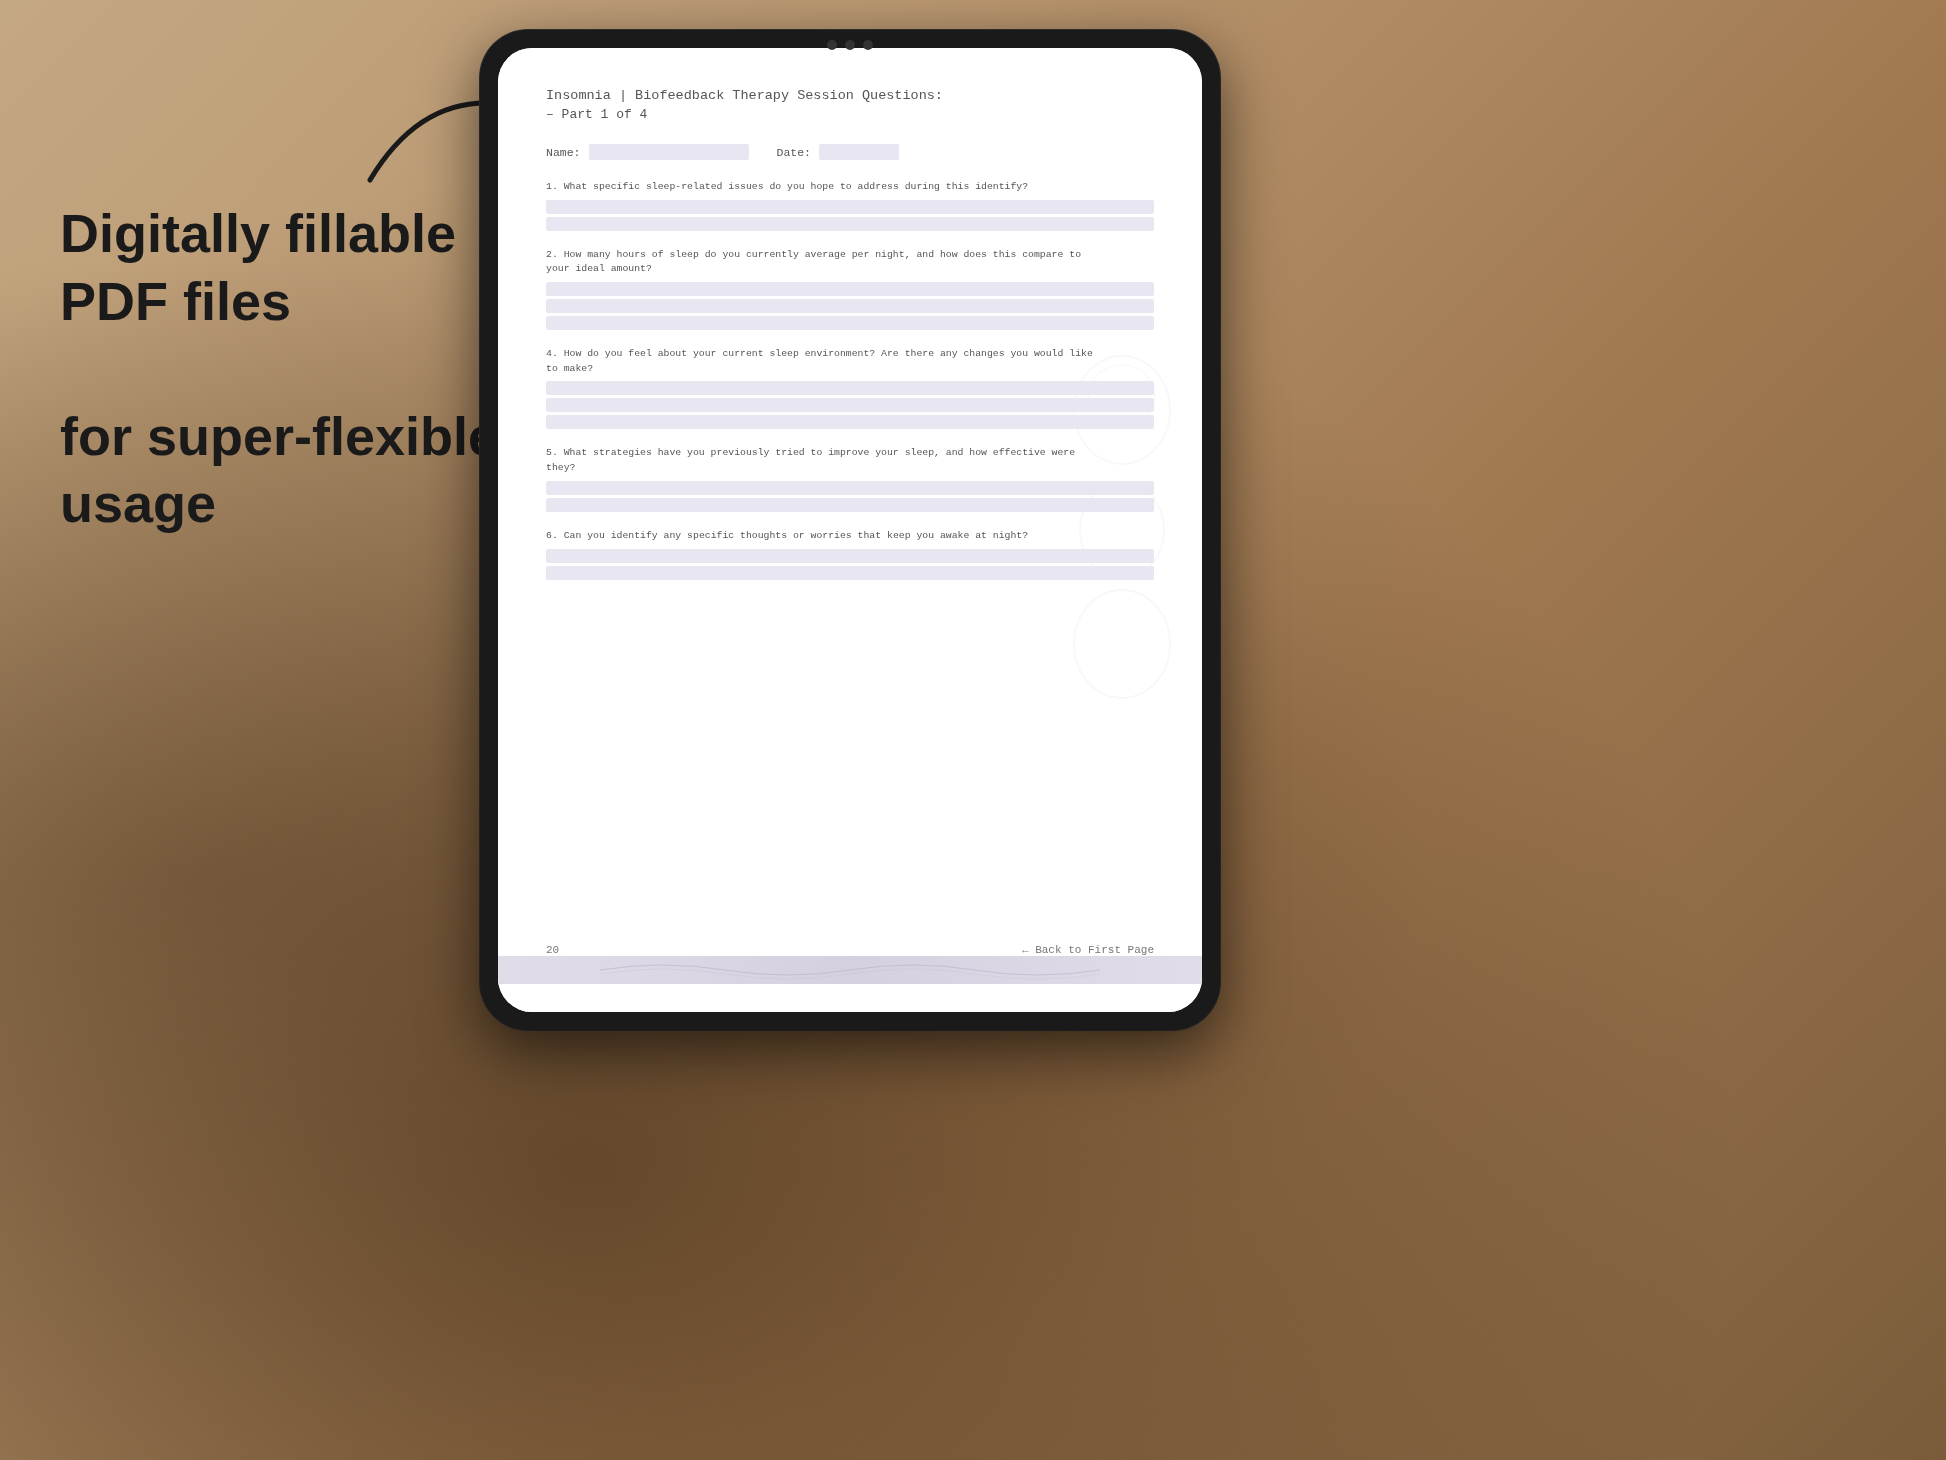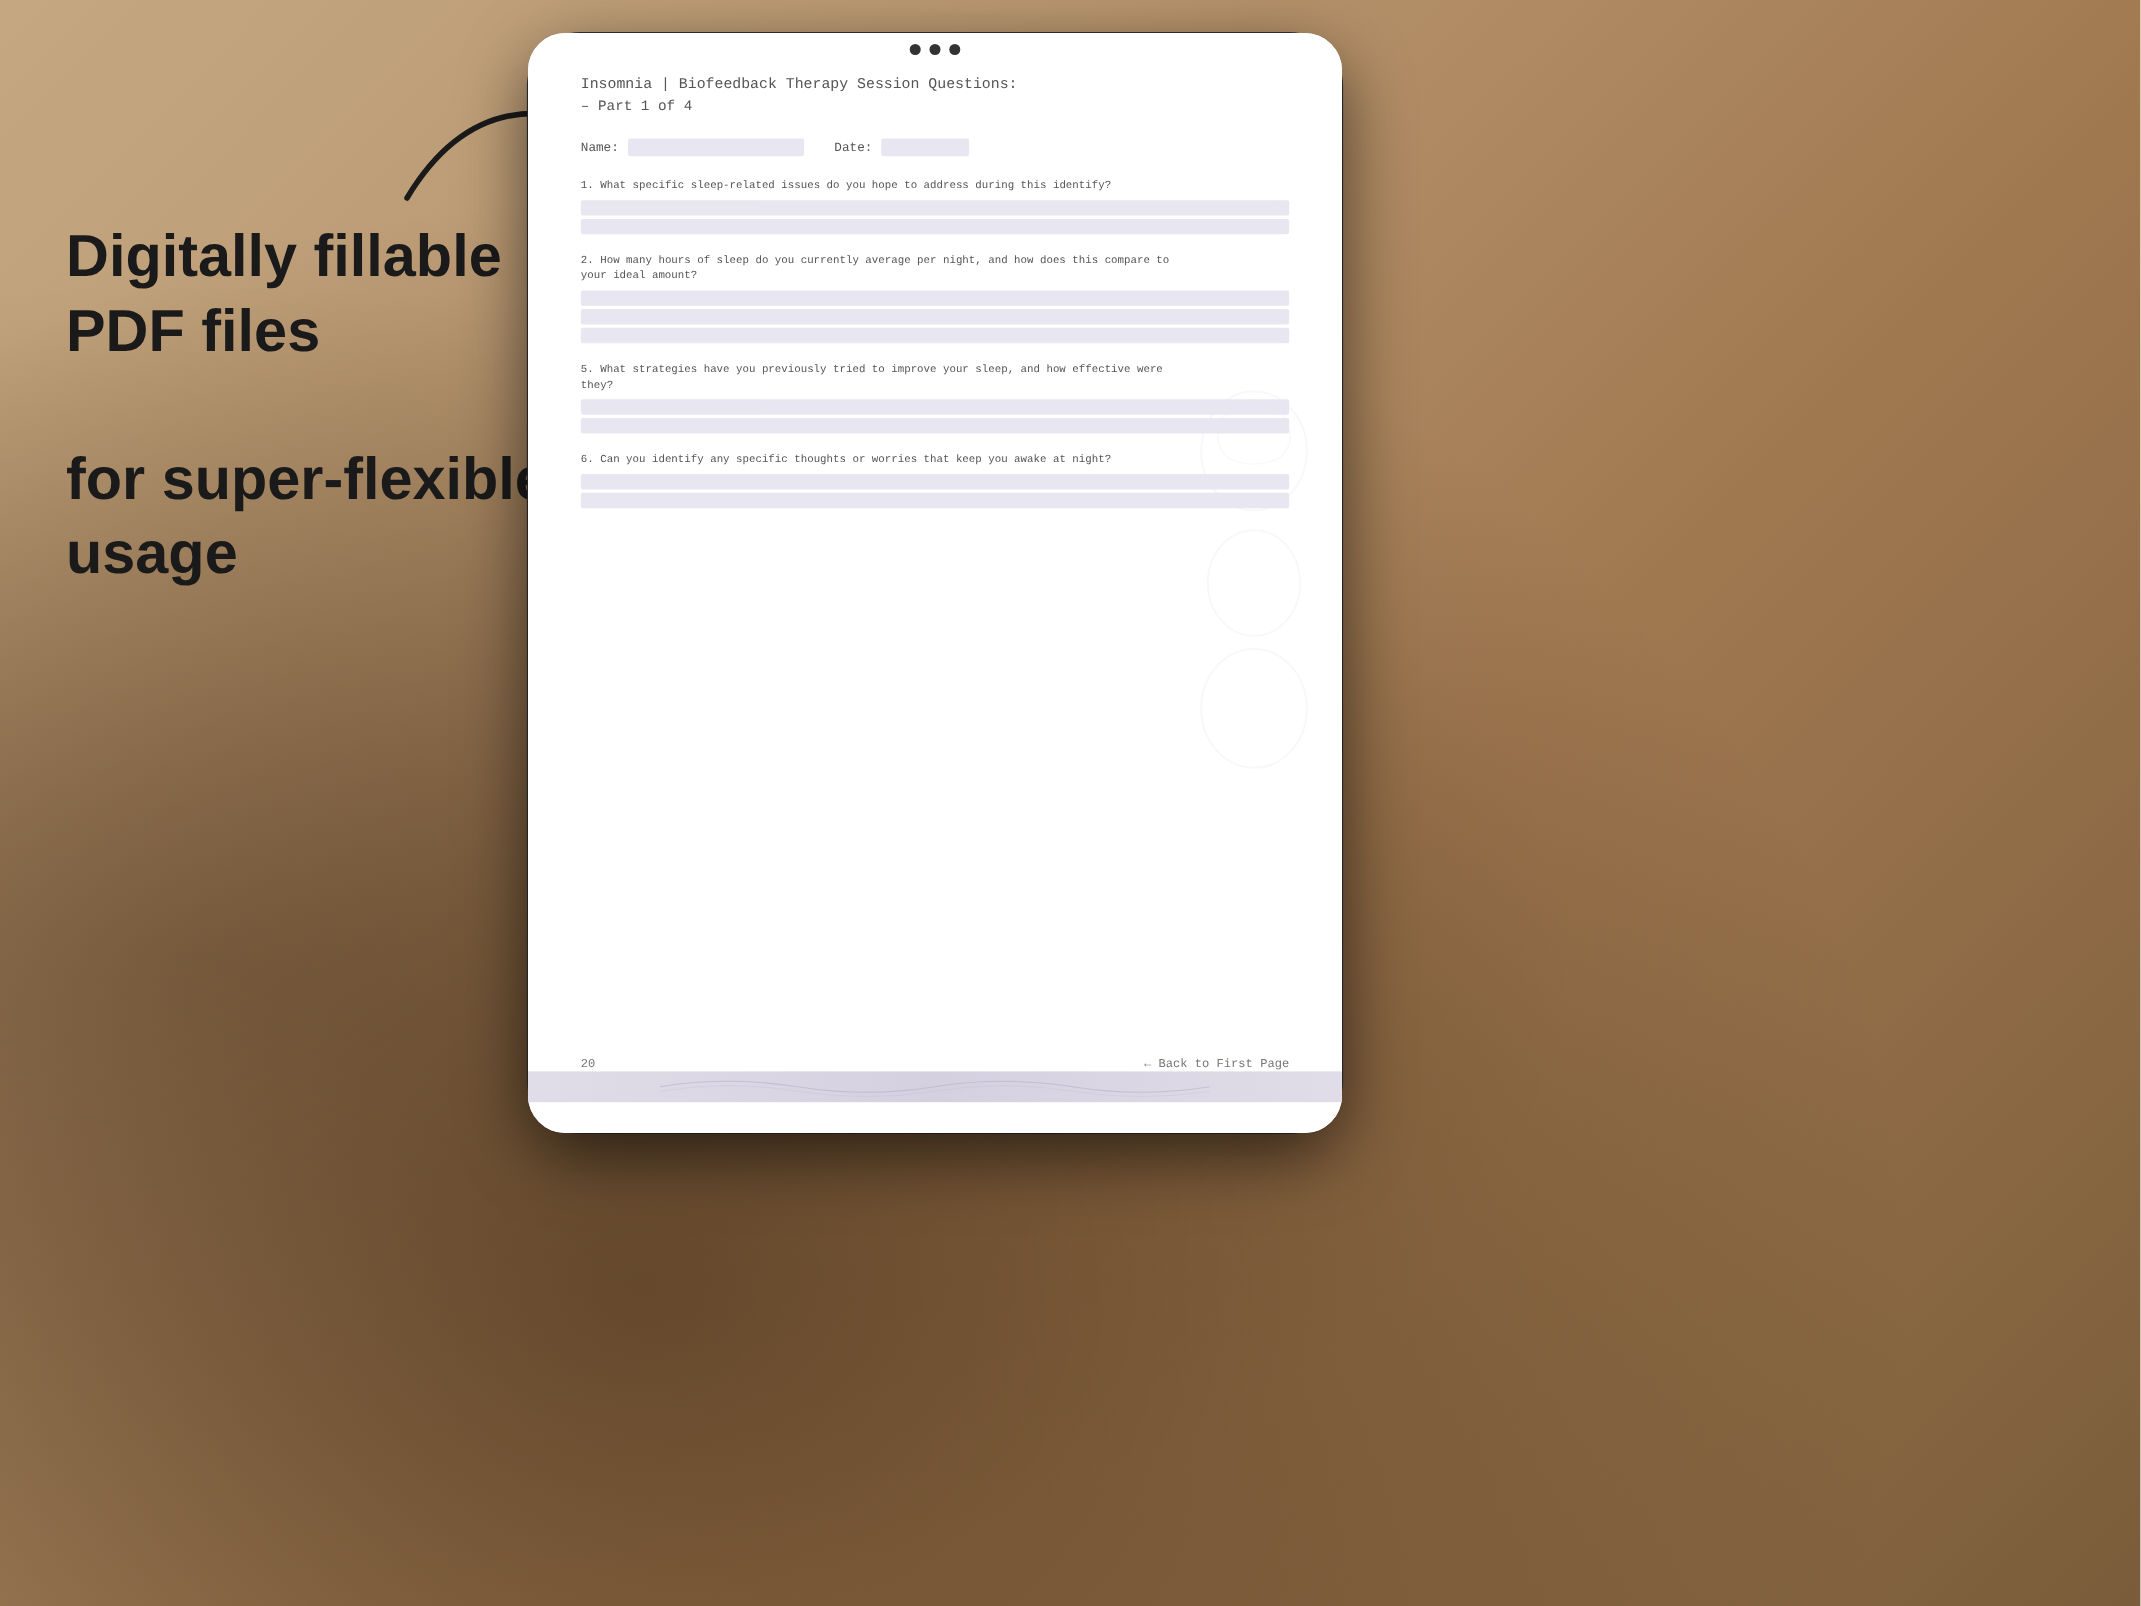--- a/index.html
+++ b/index.html
@@ -59,21 +59,21 @@
       width: 740px;
       height: 1000px;
       z-index: 15;
     }
 
     .tablet-outer {
       width: 100%;
       height: 100%;
       background: #1a1a1a;
       border-radius: 48px;
-      padding: 0;
+      padding: 18px;
       box-shadow: 0 20px 60px rgba(0,0,0,0.6), 0 0 0 1px #333;
       position: relative;
     }
 
     .tablet-camera-area {
       position: absolute;
       top: 10px;
       left: 50%;
       transform: translateX(-50%);
       display: flex;
@@ -289,20 +289,26 @@
           </div>
 
           <div class="pdf-question">
             <div class="pdf-question-text"><span>2.</span> How many hours of sleep do you currently average per night, and how does this compare to<br>your ideal amount?</div>
             <div class="pdf-answer-line"></div>
             <div class="pdf-answer-line"></div>
             <div class="pdf-answer-line"></div>
           </div>
 
 
+          <div class="pdf-question">
+            <div class="pdf-question-text"><span>4.</span> How do you feel about your current sleep environment? Are there any changes you would like<br>to make?</div>
+            <div class="pdf-answer-line"></div>
+            <div class="pdf-answer-line"></div>
+            <div class="pdf-answer-line"></div>
+          </div>
 
           <div class="pdf-question">
             <div class="pdf-question-text"><span>5.</span> What strategies have you previously tried to improve your sleep, and how effective were<br>they?</div>
             <div class="pdf-answer-line"></div>
             <div class="pdf-answer-line"></div>
           </div>
 
           <div class="pdf-question">
             <div class="pdf-question-text"><span>6.</span> <span>Can you identify any specific thoughts or worries that keep you awake at night?</span></div>
             <div class="pdf-answer-line"></div>

